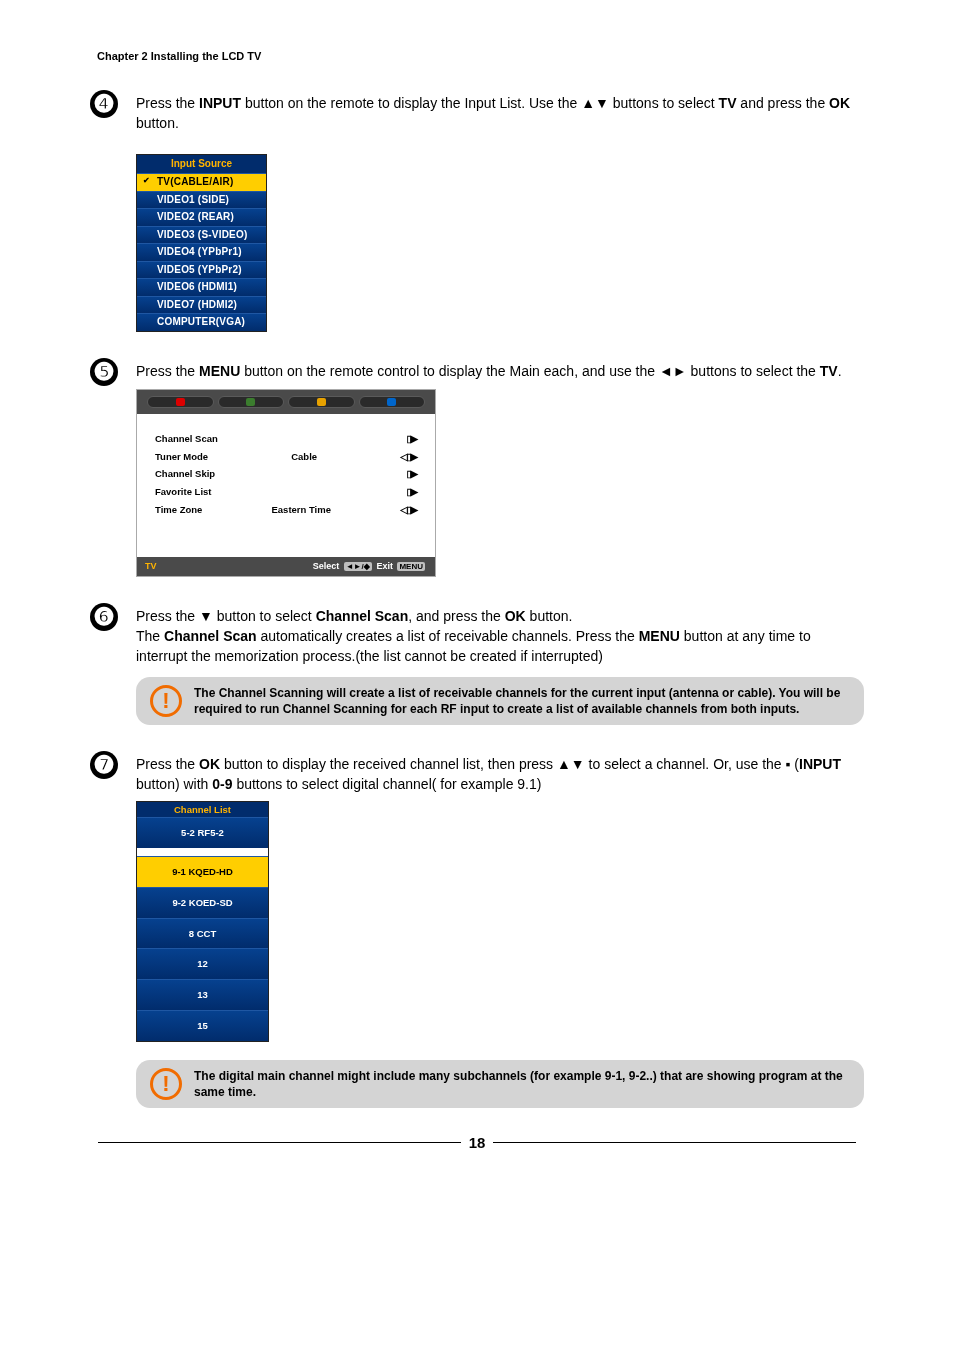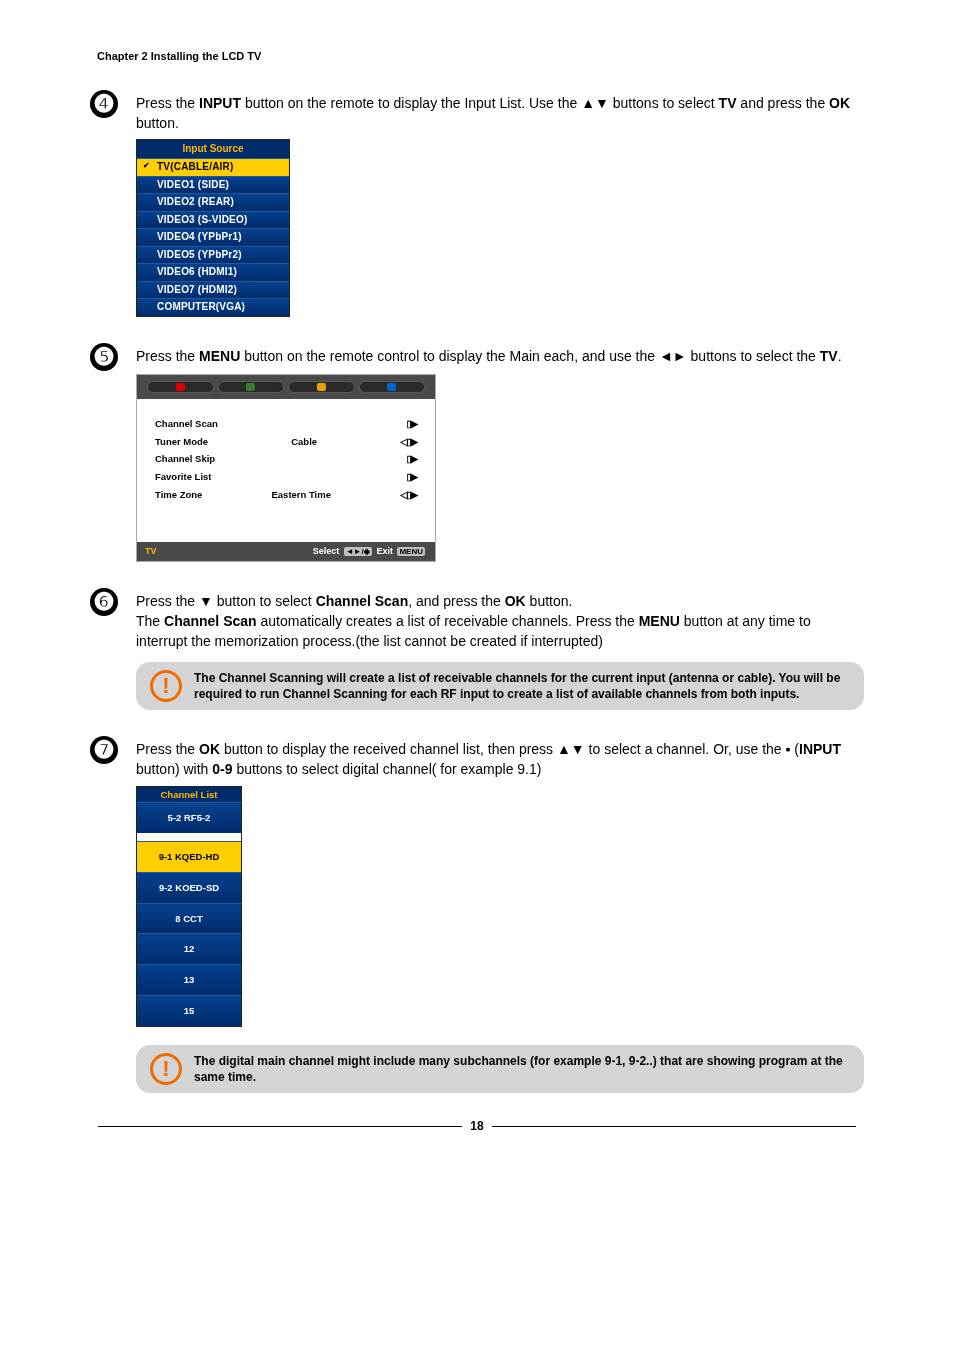--- a/index.html
+++ b/index.html
@@ -31,22 +31,22 @@
       color: #fff;
       font-size: 24px;
       font-weight: bold;
       display: flex;
       align-items: center;
       justify-content: center;
       font-family: Arial;
     }
     .step-body { flex: 1; line-height: 1.45; padding-top: 3px; }
     .input-source-box {
-      width: 154px;
-      margin-top: 5px;
+      width: 131px;
+      margin-top: 20px;
       border: 1px solid #222;
       font-size: 10px;
       color: #fff;
       font-weight: bold;
       text-align: center;
     }
     .is-header { background:#012c6c; color:#ffb400; font-size:10px; padding:2px 0; }
     .is-row {
       background: linear-gradient(#06418f,#012c6c);
       border-top:1px solid #1f57a3;
@@ -82,27 +82,27 @@
     .alert-icon {
       width:32px; height:32px; flex-shrink:0;
       border-radius:50%; border:3px solid #f16c00;
       display:flex; align-items:center; justify-content:center;
       color:#f16c00; font-size:22px; font-weight:bold;
       font-family: Arial;
     }
     .alert-icon .ex { line-height:0.5; }
     .alert-text { font-weight:bold; font-size:12px; line-height:1.35; }
     .channel-list-box {
-      width:106px; margin-top:6px; border:1px solid #222;
+      width:133px; margin-top:6px; border:1px solid #222;
       font-size:9.5px; color:#fff; text-align:center; font-weight:bold;
     }
     .cl-header { background:#012c6c; color:#ffb400; padding:1px 0; }
     .cl-row { background: linear-gradient(#06418f,#012c6c); border-top:1px solid #1f57a3; padding:8px; }
     .cl-row.sel { background:#ffce00; color:#000;margin-top:8px; }
-    .page-num-wrap { display:flex; justify-content:center; align-items:center; font-weight:bold; font-size:12px;text-align:right; }
+    .page-num-wrap { display:flex; justify-content:center; align-items:center; font-weight:bold; font-size:15px;text-align:right; }
     .page-num-wrap .line { flex:1; height:1px; background:#000; margin:0 8px; }
   </style>
 </head>
 <body>
 
 <div class="header">Chapter 2 Installing the LCD TV</div>
 
 <div class="step">
   <div class="step-num">❹</div>
   <div class="step-body">

